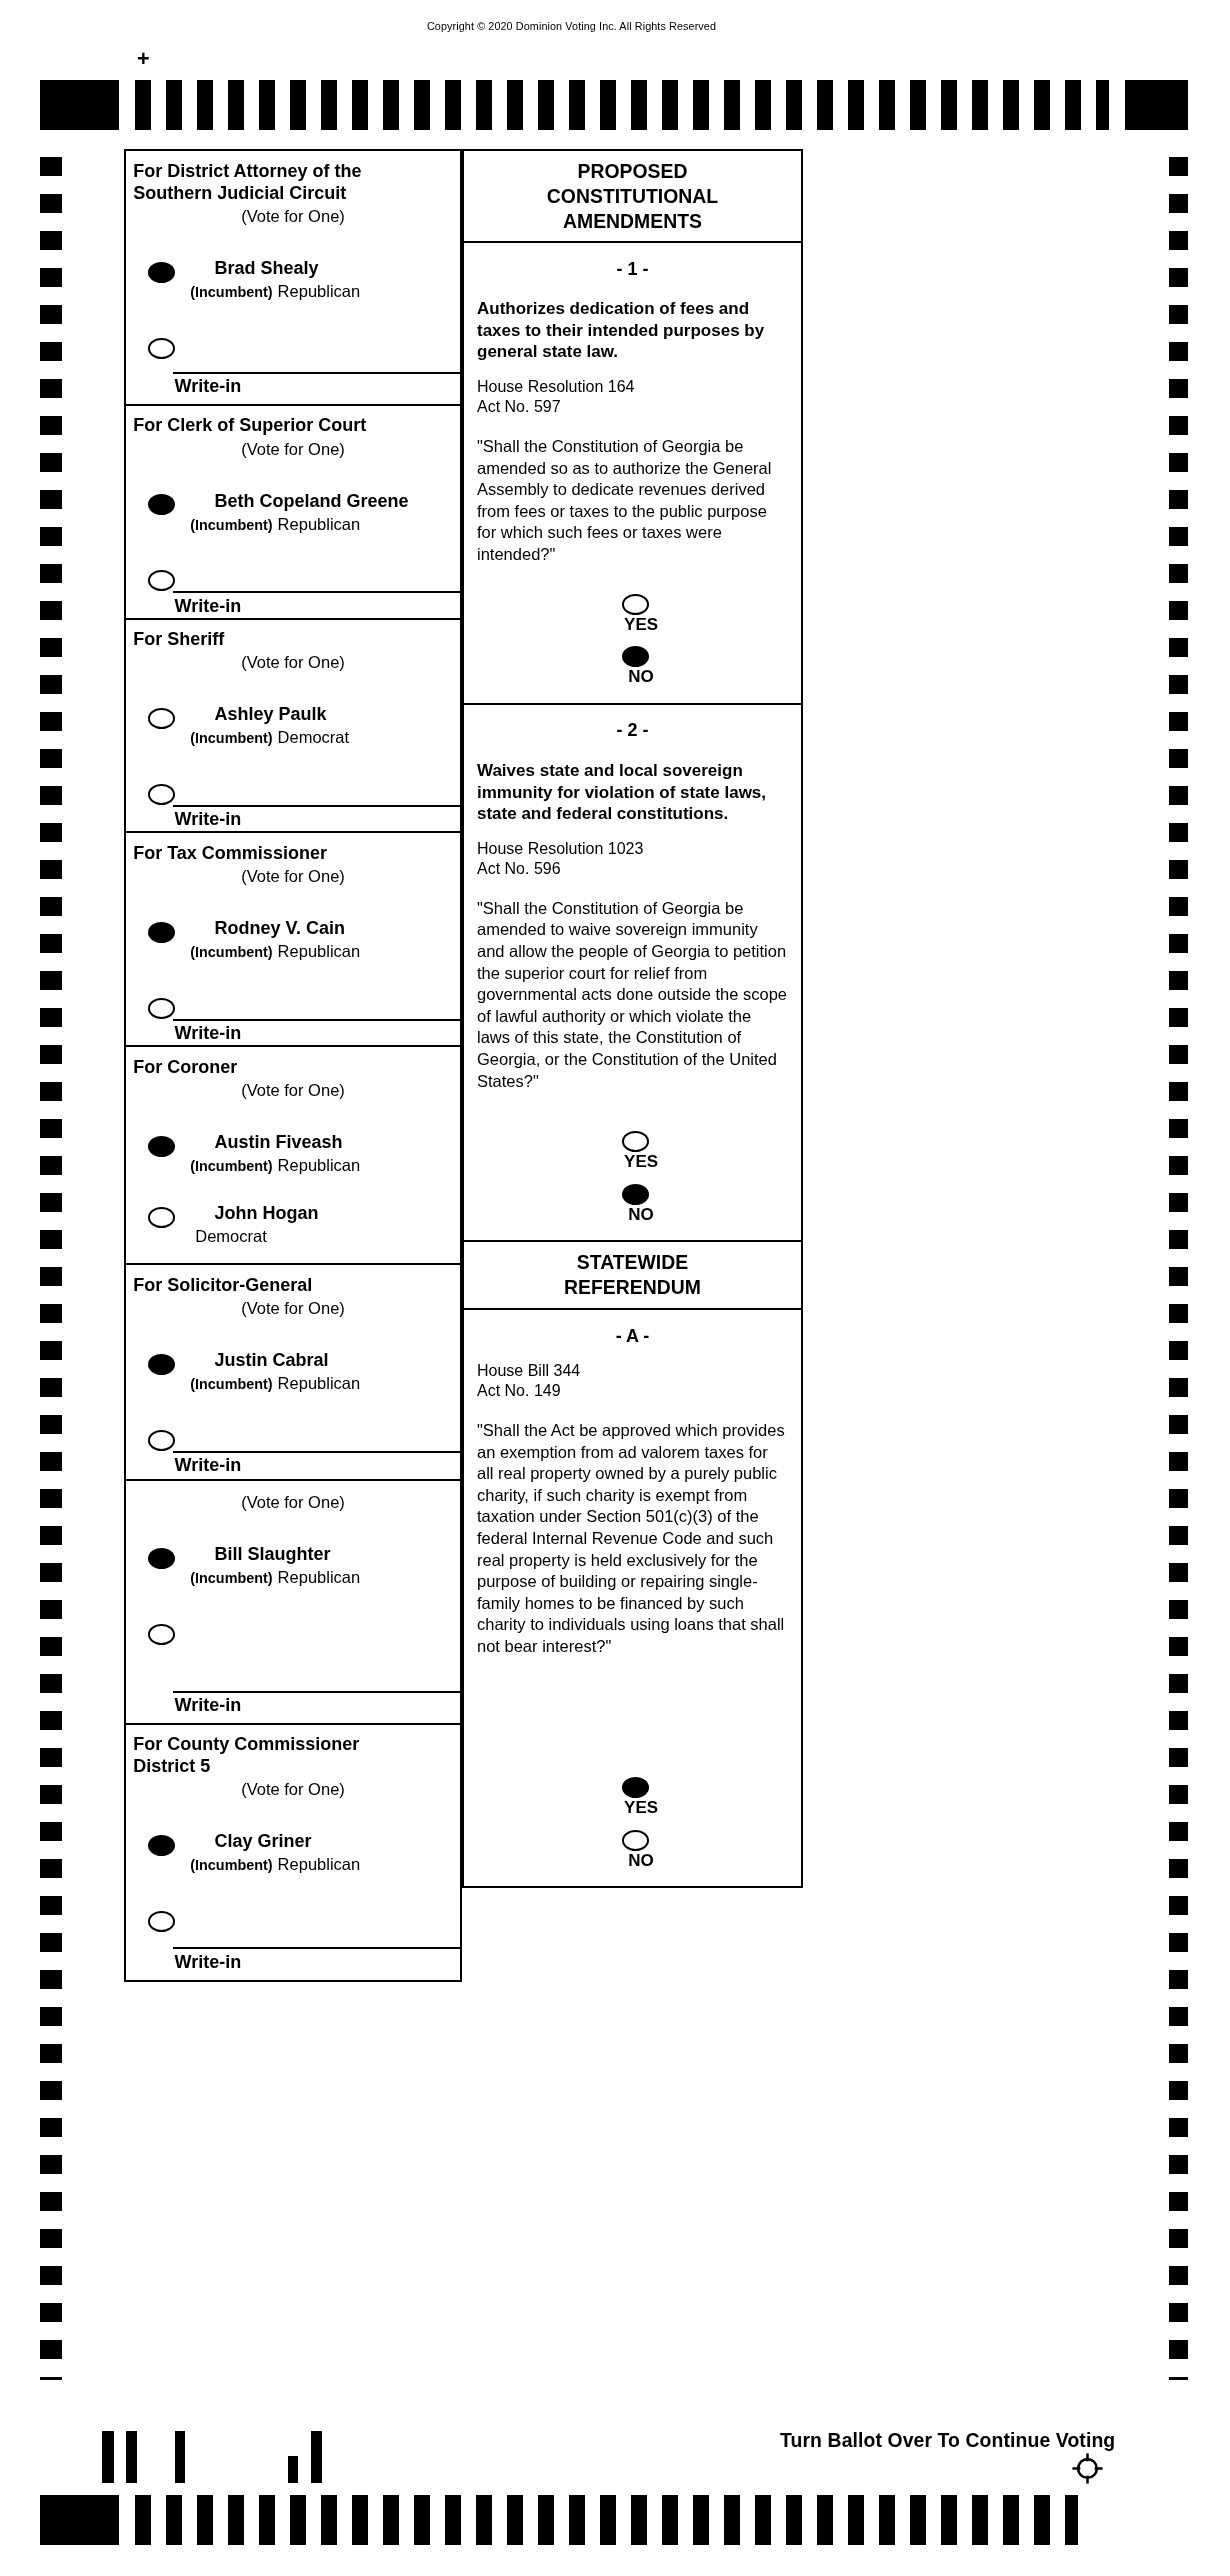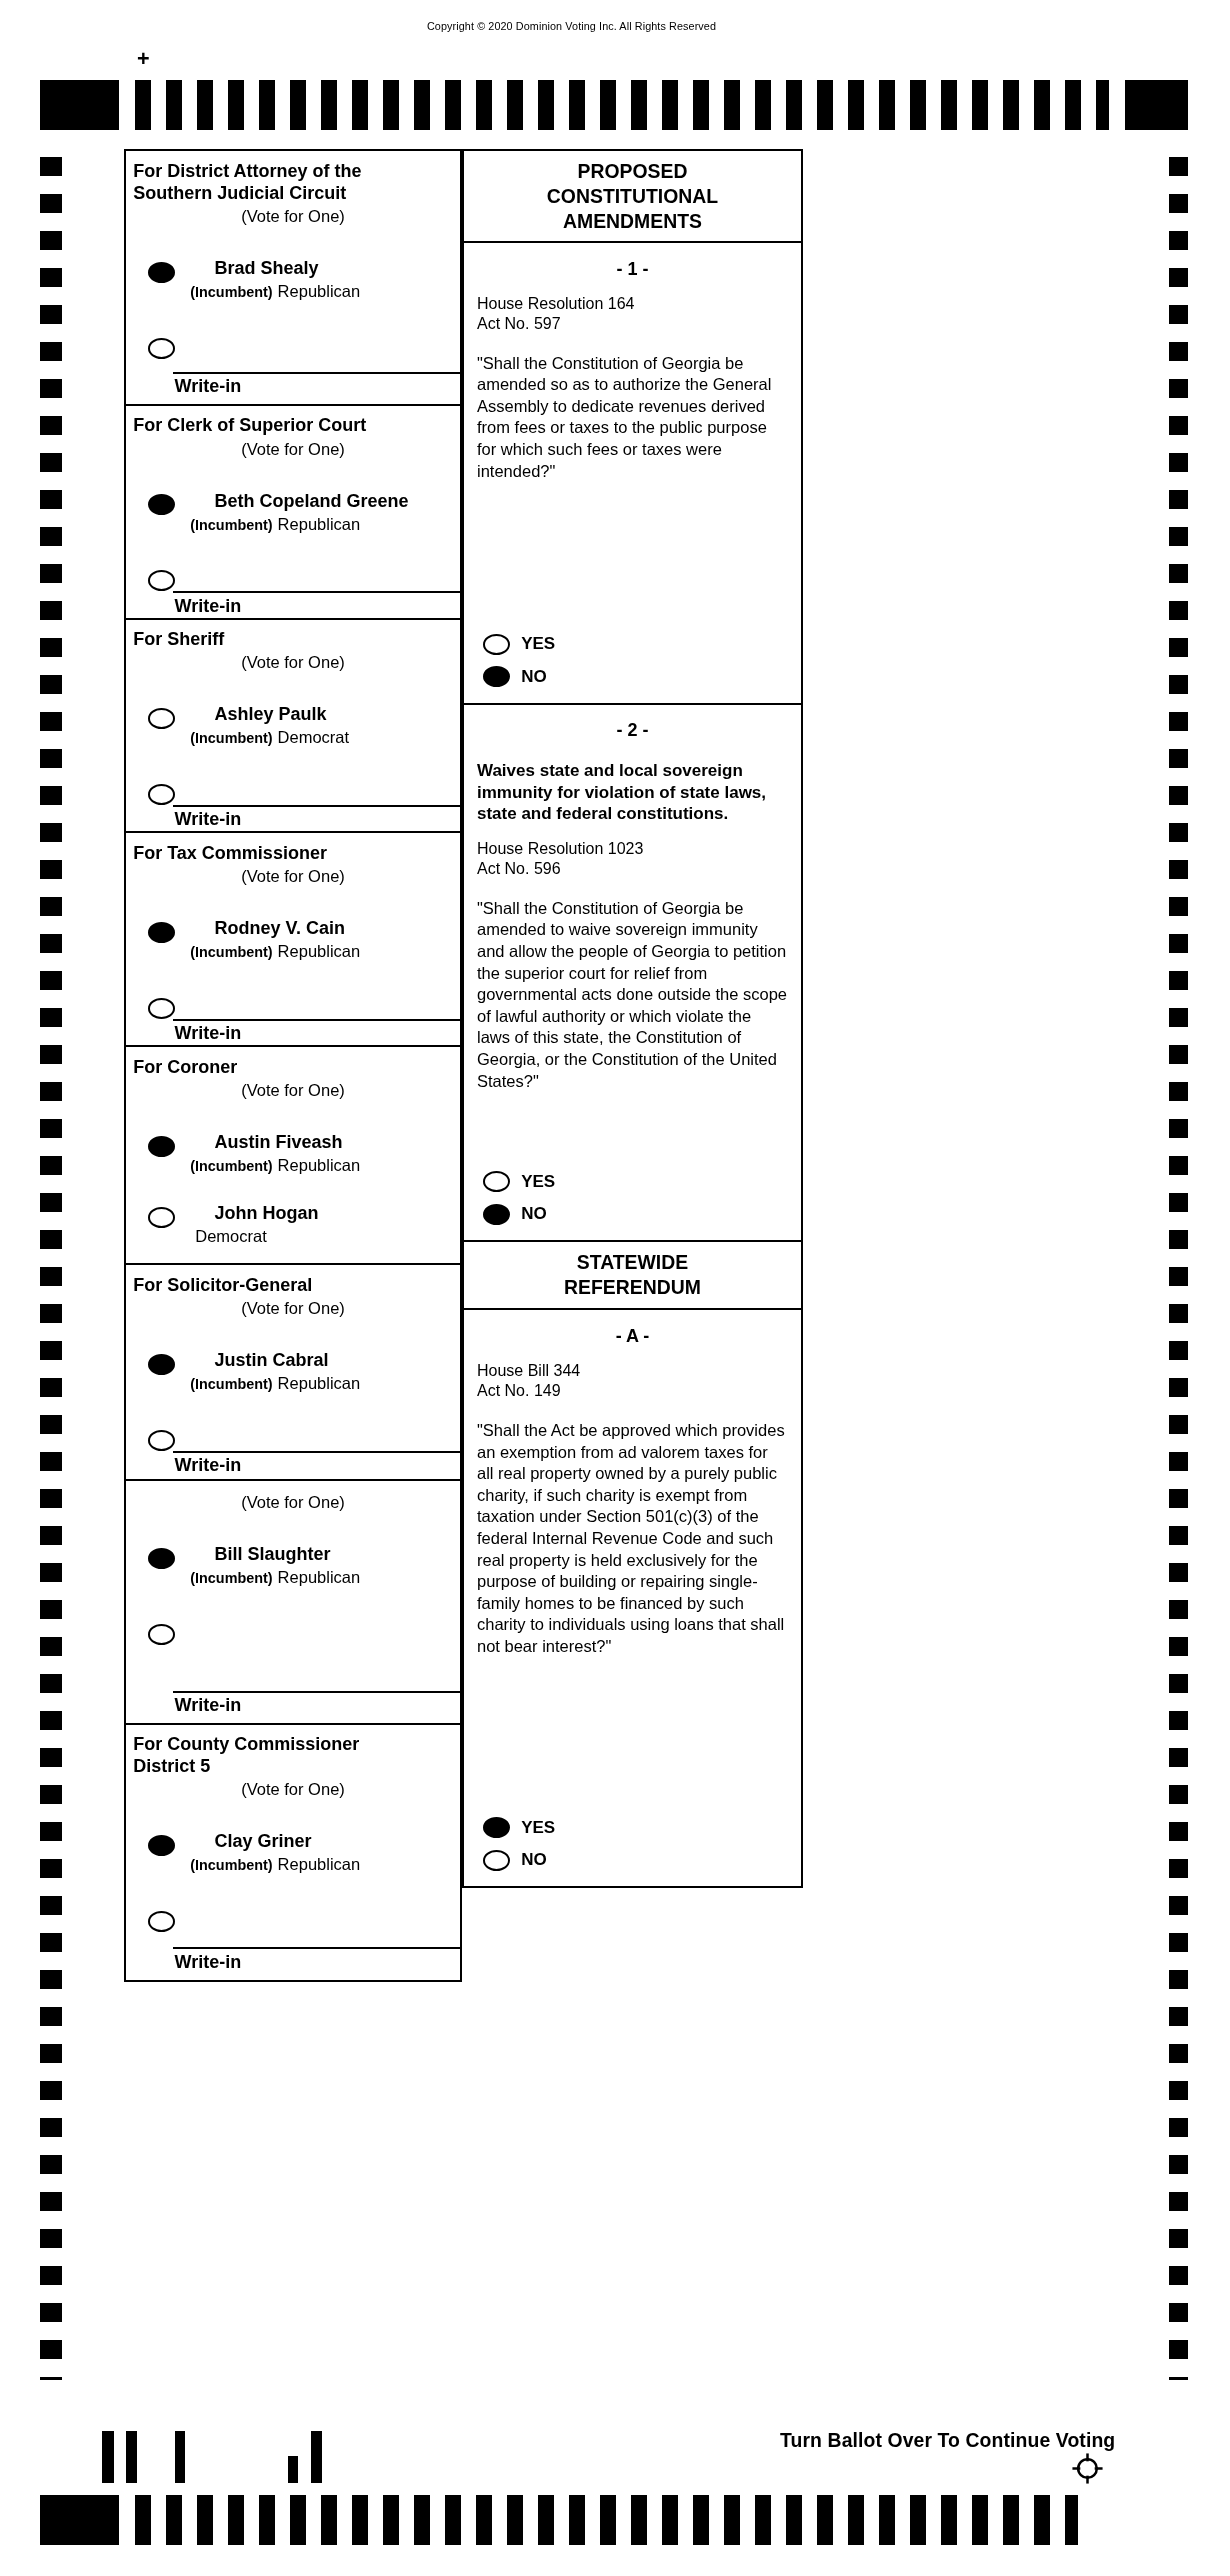--- a/index.html
+++ b/index.html
@@ -46,21 +46,21 @@
     font-weight:bold;font-size:18px;line-height:21px;}
   
   .mheader{justify-content:center;text-align:center;
     font-weight:bold;font-size:19.4px;line-height:25px;padding:4.3px 7.2px;}
   .measure{padding:10px 13px 10px 13px;}
   .m-number{text-align:center;font-weight:bold;font-size:18px;line-height:21px;margin-top:5.7px;}
   .m-summary{font-weight:bold;font-size:17px;line-height:21.6px;margin-top:18.7px;}
   .m-authority{font-size:16px;line-height:20px;margin-top:14.4px;}
   .m-question{font-size:16.5px;line-height:21.6px;margin-top:18.7px;}
   .option-list{margin-top:auto;padding-bottom:5.7px;}
-  .option{display:flex;align-items:center;margin-top:11.5px;padding-left:5.7px;}
+  .option{display:flex;align-items:center;margin-top:11.5px;padding-left:5.7px;flex-direction:column;}
   .option .oval{margin-top:0;}
   .option-label{font-weight:bold;font-size:17px;margin-left:11.5px;}
   
   .stub-bar{position:absolute;background:#000;}
   #stub-number{position:absolute;left:320px;top:2447px;font-size:10px;font-weight:bold;
     transform:rotate(90deg);transform-origin:left top;}
   #turn-over{position:absolute;left:780px;top:2429px;font-weight:bold;font-size:19.4px;
     letter-spacing:0.1px;}
   #crosshair{position:absolute;left:1071px;top:2452px;}
 </style>
@@ -283,20 +283,21 @@
   <div class="box mheader" style="height: 94px;">
     <div>
         <div>PROPOSED</div>
         <div>CONSTITUTIONAL</div>
         <div>AMENDMENTS</div>
       </div>
   </div>
 
   <div class="box measure" style="height: 464px;">
     <div class="m-number">- 1 -</div>
+    <div class="m-summary">Authorizes dedication of fees and taxes to their intended purposes by general state law.</div>
     <div class="m-authority">
         <div>House Resolution 164</div>
         <div>Act No. 597</div>
       </div>
     <div class="m-question">"Shall the Constitution of Georgia be amended so as to authorize the General Assembly to dedicate revenues derived from fees or taxes to the public purpose for which such fees or taxes were intended?"</div>
     <div class="option-list">
   <div class="option">
     <div class="oval"></div>
     <div class="option-label">YES</div>
   </div>

